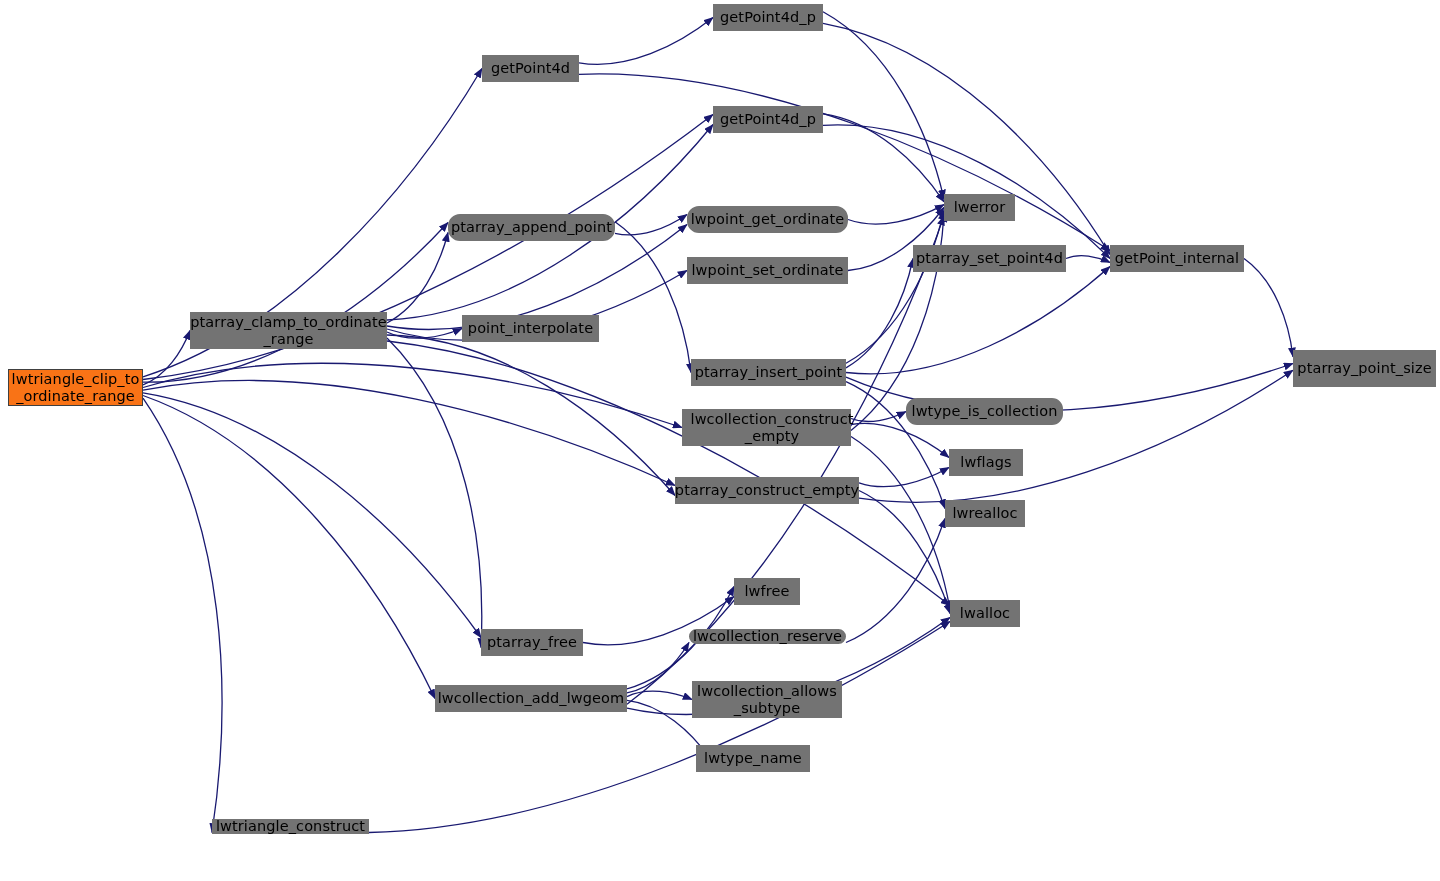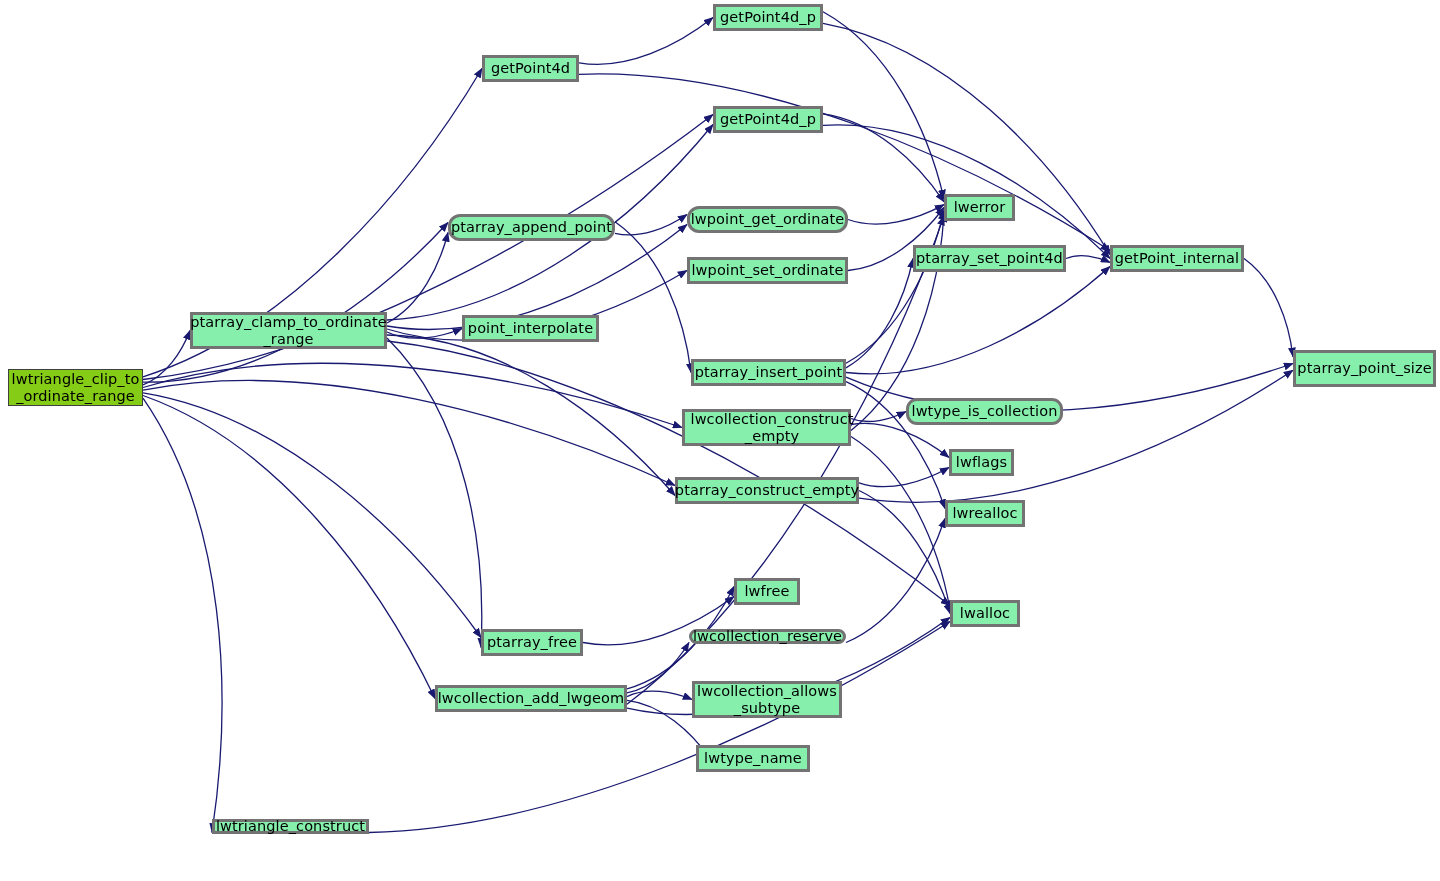--- a/index.html
+++ b/index.html
@@ -19,34 +19,34 @@
     position: absolute;
     left: 0;
     top: 0;
     width: 1440px;
     height: 881px;
     pointer-events: none;
   }
   .node {
     position: absolute;
     box-sizing: border-box;
-    border: 3px solid #737373;
-    background: #86efac;
+    border: 5px solid #737373;
+    background: #737373;
     color: #000000;
     font-size: 14.5px;
     line-height: 1.16;
     display: flex;
     align-items: center;
     justify-content: center;
     text-align: center;
     white-space: pre;
     letter-spacing: 0.1px;
   }
   .node.current {
-    background: #84cc16;
+    background: #f97316;
     border: 1px solid #404040;
   }
 </style>
 </head>
 <body>
 
 <div id="canvas">
   <svg id="edge-layer" viewBox="0 0 1440 881" xmlns="http://www.w3.org/2000/svg">
     <defs>
       <marker id="ah" markerWidth="10" markerHeight="8" refX="9.2" refY="4" orient="auto" markerUnits="userSpaceOnUse">
@@ -119,21 +119,21 @@
       <div class="node" style="left: 913px; top: 245px; width: 153px; height: 27px;">ptarray_set_point4d</div>
       <div class="node" style="left: 1110px; top: 245px; width: 134px; height: 27px;">getPoint_internal</div>
       <div class="node" style="left: 190px; top: 312px; width: 197px; height: 37px;">ptarray_clamp_to_ordinate
 _range</div>
       <div class="node" style="left: 462px; top: 315px; width: 137px; height: 27px;">point_interpolate</div>
       <div class="node" style="left: 691px; top: 359px; width: 155px; height: 27px;">ptarray_insert_point</div>
       <div class="node" style="left: 1293px; top: 350px; width: 143px; height: 37px;">ptarray_point_size</div>
       <div class="node" style="left: 682px; top: 409px; width: 169px; height: 37px; padding-left: 11px;">lwcollection_construct
 _empty</div>
       <div class="node" style="left: 906px; top: 398px; width: 157px; height: 27px; border-radius: 11px;">lwtype_is_collection</div>
-      <div class="node" style="left: 949px; top: 449px; width: 65px; height: 27px;">lwflags</div>
+      <div class="node" style="left: 949px; top: 449px; width: 74px; height: 27px;">lwflags</div>
       <div class="node" style="left: 675px; top: 477px; width: 184px; height: 27px;">ptarray_construct_empty</div>
       <div class="node" style="left: 945px; top: 500px; width: 80px; height: 27px;">lwrealloc</div>
       <div class="node" style="left: 734px; top: 578px; width: 66px; height: 27px;">lwfree</div>
       <div class="node" style="left: 950px; top: 600px; width: 70px; height: 27px;">lwalloc</div>
       <div class="node" style="left: 481px; top: 629px; width: 102px; height: 27px;">ptarray_free</div>
       <div class="node" style="left: 689px; top: 629px; width: 157px; height: 15px; border-radius: 12px;">lwcollection_reserve</div>
       <div class="node" style="left: 435px; top: 685px; width: 192px; height: 27px;">lwcollection_add_lwgeom</div>
       <div class="node" style="left: 692px; top: 681px; width: 150px; height: 37px;">lwcollection_allows
 _subtype</div>
       <div class="node" style="left: 670px; top: 745px; width: 114px; height: 27px; margin-left: 26px;">lwtype_name</div>

